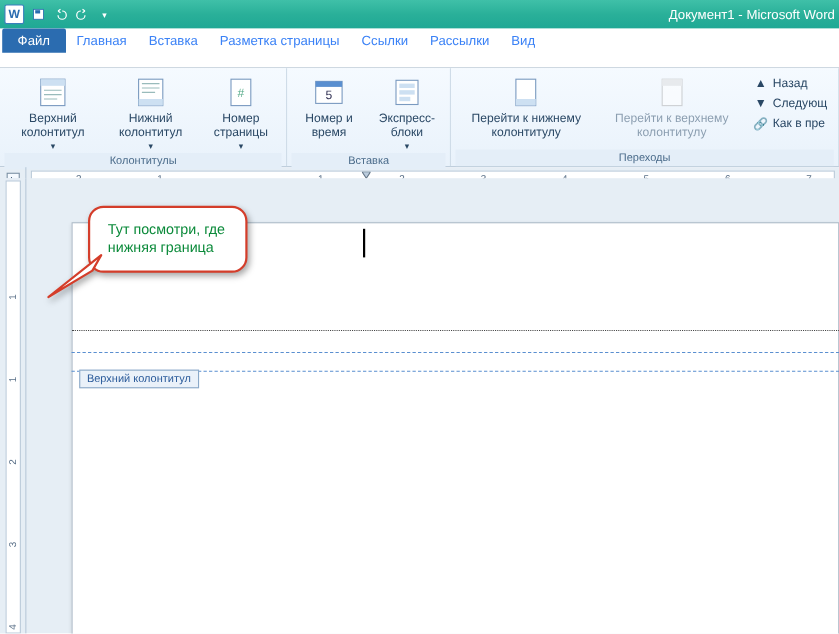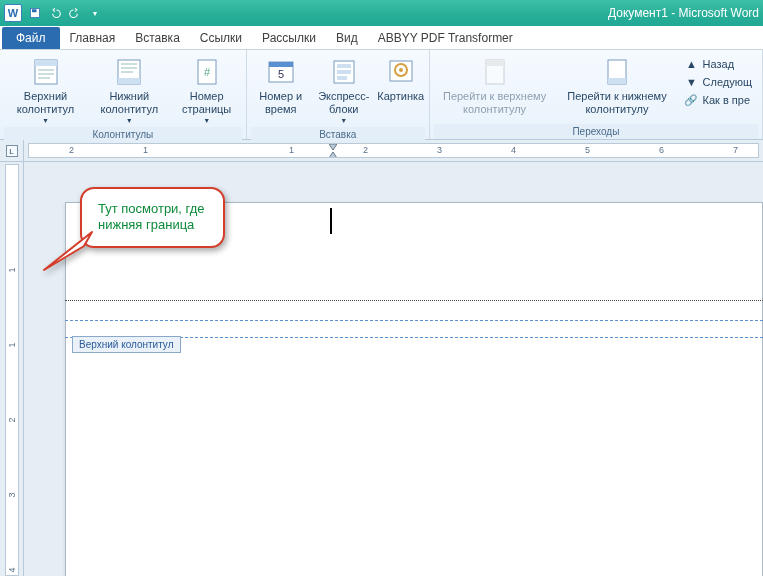--- a/index.html
+++ b/index.html
@@ -3,22 +3,22 @@
 <meta charset="utf-8">
 <style>
 *{box-sizing:border-box;margin:0;padding:0;font-family:"Segoe UI",Tahoma,sans-serif;font-size:11px}
 body{background:#fff;width:763px;height:576px;overflow:hidden;position:relative}
 .titlebar{height:26px;background:linear-gradient(#3fc0a8,#2ab099 50%,#1fa895);display:flex;align-items:center;color:#fff;padding:0 4px}
 .titlebar .app-icon{width:18px;height:18px;background:#fff;border:1px solid #3a7fbd;border-radius:2px;color:#2b6cb0;font-weight:bold;font-size:11px;display:flex;align-items:center;justify-content:center;margin-right:4px}
 .qat{display:flex;gap:2px;align-items:center}
 .qat-btn{width:18px;height:18px;display:flex;align-items:center;justify-content:center;color:#fff}
 .qat-btn svg{width:12px;height:12px}
 .titlebar .doc-title{flex:1;text-align:right;font-size:12px;white-space:nowrap;overflow:hidden}
-.tabs{height:24px;background:#fff;border-bottom:1px solid #c9d4de;display:flex;align-items:center}
-.tab{padding:4px 10px;color:#404040;cursor:pointer;font-size:12px;white-space:nowrap}
+.tabs{height:36px;background:#fff;border-bottom:1px solid #c9d4de;display:flex;align-items:flex-start}
+.tab{padding:4px 10px;color:#3b82f6;cursor:pointer;font-size:12px;white-space:nowrap}
 .tab.file{background:#2b6cb0;color:#fff;padding:4px 14px;border-radius:2px 2px 0 0;margin-left:2px}
 .ribbon{height:90px;background:linear-gradient(#f5faff,#e9f2fb);border-bottom:1px solid #b8c9d9;display:flex}
 .group{border-right:1px solid #cfdce8;padding:2px 4px 0;display:flex;flex-direction:column}
 .group-body{flex:1;display:flex;align-items:flex-start;gap:2px;padding-top:2px}
 .group-label{text-align:center;color:#4a6b8a;font-size:10px;padding:2px 0;background:#e4eef8}
 .big-btn{display:flex;flex-direction:column;align-items:center;justify-content:flex-start;padding:2px 4px;min-width:48px;cursor:pointer;text-align:center;line-height:1.15}
 .big-btn.disabled{opacity:.5;cursor:default}
 .big-btn .ico{width:32px;height:32px;margin-bottom:2px;display:flex;align-items:center;justify-content:center}
 .big-btn .lbl{color:#2a4865;font-size:11px}
 .big-btn .caret{font-size:8px;color:#2a4865;margin-top:1px}
@@ -71,24 +71,24 @@
       </div>
     <div class="qat-btn" style="font-size:8px">▾</div>
   </div>
   <div class="doc-title">Документ1 - Microsoft Word</div>
 </div>
 
 <div class="tabs">
   <div class="tab file">Файл</div>
   <div class="tab">Главная</div>
   <div class="tab">Вставка</div>
+  <div class="tab">Разметка страницы</div>
   <div class="tab">Ссылки</div>
   <div class="tab">Рассылки</div>
   <div class="tab">Вид</div>
-  <div class="tab">ABBYY PDF Transformer</div>
 </div>
 
 <div class="ribbon">
   <div class="group">
     <div class="group-body">
       <div class="big-btn">
         <div class="ico">
             <svg viewBox="0 0 32 32">
               <rect x="5" y="4" width="22" height="24" fill="#fff" stroke="#7a9ac0"></rect>
               <rect x="5" y="4" width="22" height="6" fill="#cde0f2"></rect>
@@ -144,53 +144,43 @@
             <svg viewBox="0 0 32 32">
               <rect x="6" y="5" width="20" height="22" fill="#fff" stroke="#7a9ac0"></rect>
               <rect x="9" y="8" width="14" height="4" fill="#cde0f2"></rect>
               <rect x="9" y="14" width="14" height="4" fill="#cde0f2"></rect>
               <rect x="9" y="20" width="10" height="4" fill="#cde0f2"></rect>
             </svg>
           </div>
         <div class="lbl">Экспресс-блоки</div>
         <div class="caret">▾</div>
       </div>
-      <div class="big-btn">
-        <div class="ico">
-            <svg viewBox="0 0 32 32">
-              <rect x="5" y="5" width="22" height="20" fill="#fff" stroke="#7a9ac0"></rect>
-              <circle cx="16" cy="14" r="6" fill="none" stroke="#d4a040" stroke-width="2"></circle>
-              <circle cx="16" cy="14" r="2" fill="#d4a040"></circle>
-            </svg>
-          </div>
-        <div class="lbl">Картинка</div>
-      </div>
     </div>
     <div class="group-label">Вставка</div>
   </div>
 
   <div class="group">
     <div class="group-body">
+      <div class="big-btn">
+        <div class="ico">
+            <svg viewBox="0 0 32 32">
+              <rect x="7" y="4" width="18" height="24" fill="#fff" stroke="#7a9ac0"></rect>
+              <rect x="7" y="22" width="18" height="6" fill="#cde0f2"></rect>
+            </svg>
+          </div>
+        <div class="lbl">Перейти к нижнему колонтитулу</div>
+      </div>
       <div class="big-btn disabled">
         <div class="ico">
             <svg viewBox="0 0 32 32">
               <rect x="7" y="4" width="18" height="24" fill="#fff" stroke="#aaa"></rect>
               <rect x="7" y="4" width="18" height="6" fill="#ddd"></rect>
             </svg>
           </div>
         <div class="lbl">Перейти к верхнему колонтитулу</div>
-      </div>
-      <div class="big-btn">
-        <div class="ico">
-            <svg viewBox="0 0 32 32">
-              <rect x="7" y="4" width="18" height="24" fill="#fff" stroke="#7a9ac0"></rect>
-              <rect x="7" y="22" width="18" height="6" fill="#cde0f2"></rect>
-            </svg>
-          </div>
-        <div class="lbl">Перейти к нижнему колонтитулу</div>
       </div>
       <div class="small-list">
         <div class="small-btn">
             <span class="sico">▲</span>
             <span>Назад</span>
           </div>
         <div class="small-btn">
             <span class="sico">▼</span>
             <span>Следующ</span>
           </div>

